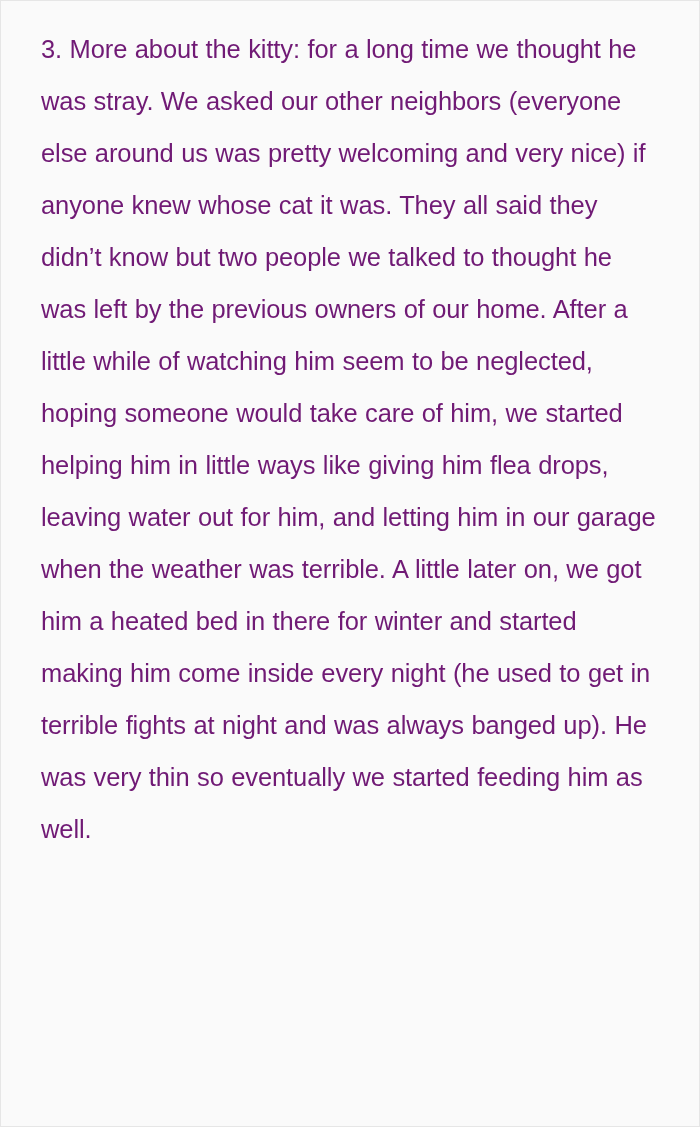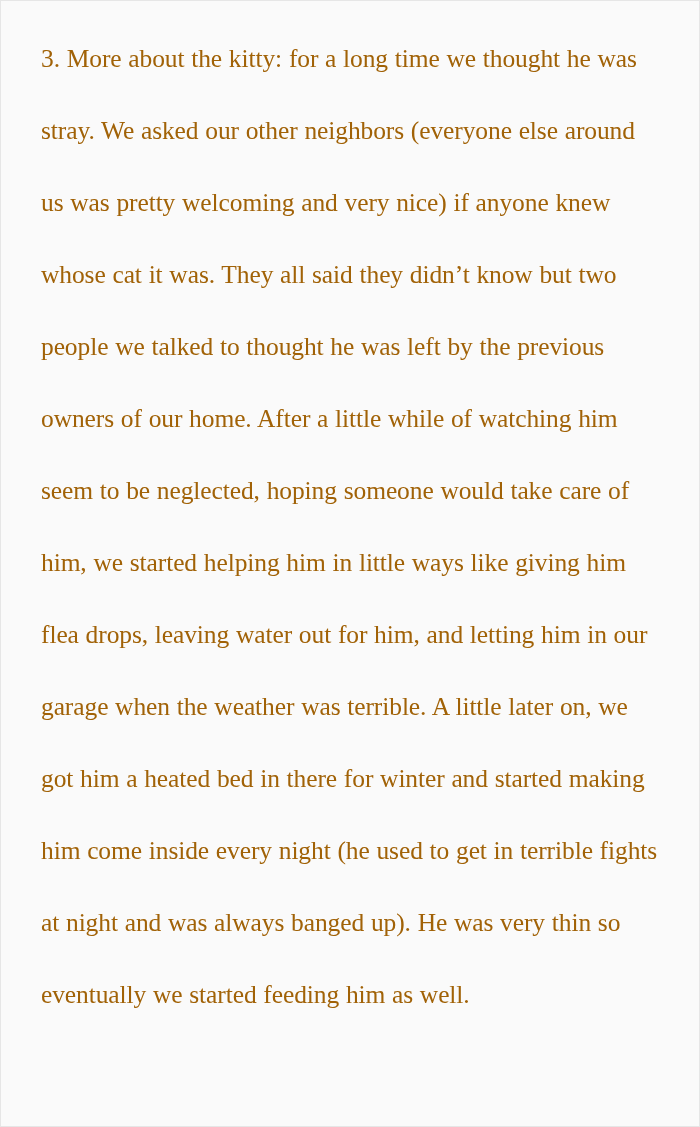--- a/index.html
+++ b/index.html
@@ -16,24 +16,24 @@
     box-sizing: border-box;
     width: 700px;
     height: 1127px;
     background: #fafafa;
     border: 1px solid #e6e6e6;
     padding: 22px 40px 20px 40px;
     display: block;
     overflow: hidden;
   }
   .body-text {
-    font-family: Liberation Serif, serif;
+    font-family: Liberation Sans, sans-serif;
     font-size: 25.5px;
-    line-height: 72px;
-    color: #a16207;
+    line-height: 52px;
+    color: #701a75;
     letter-spacing: -0.1px;
     word-spacing: 0.5px;
     text-align: left;
     margin: 0;
     white-space: pre-wrap;
   }
 </style>
 </head>
 <body>
 

